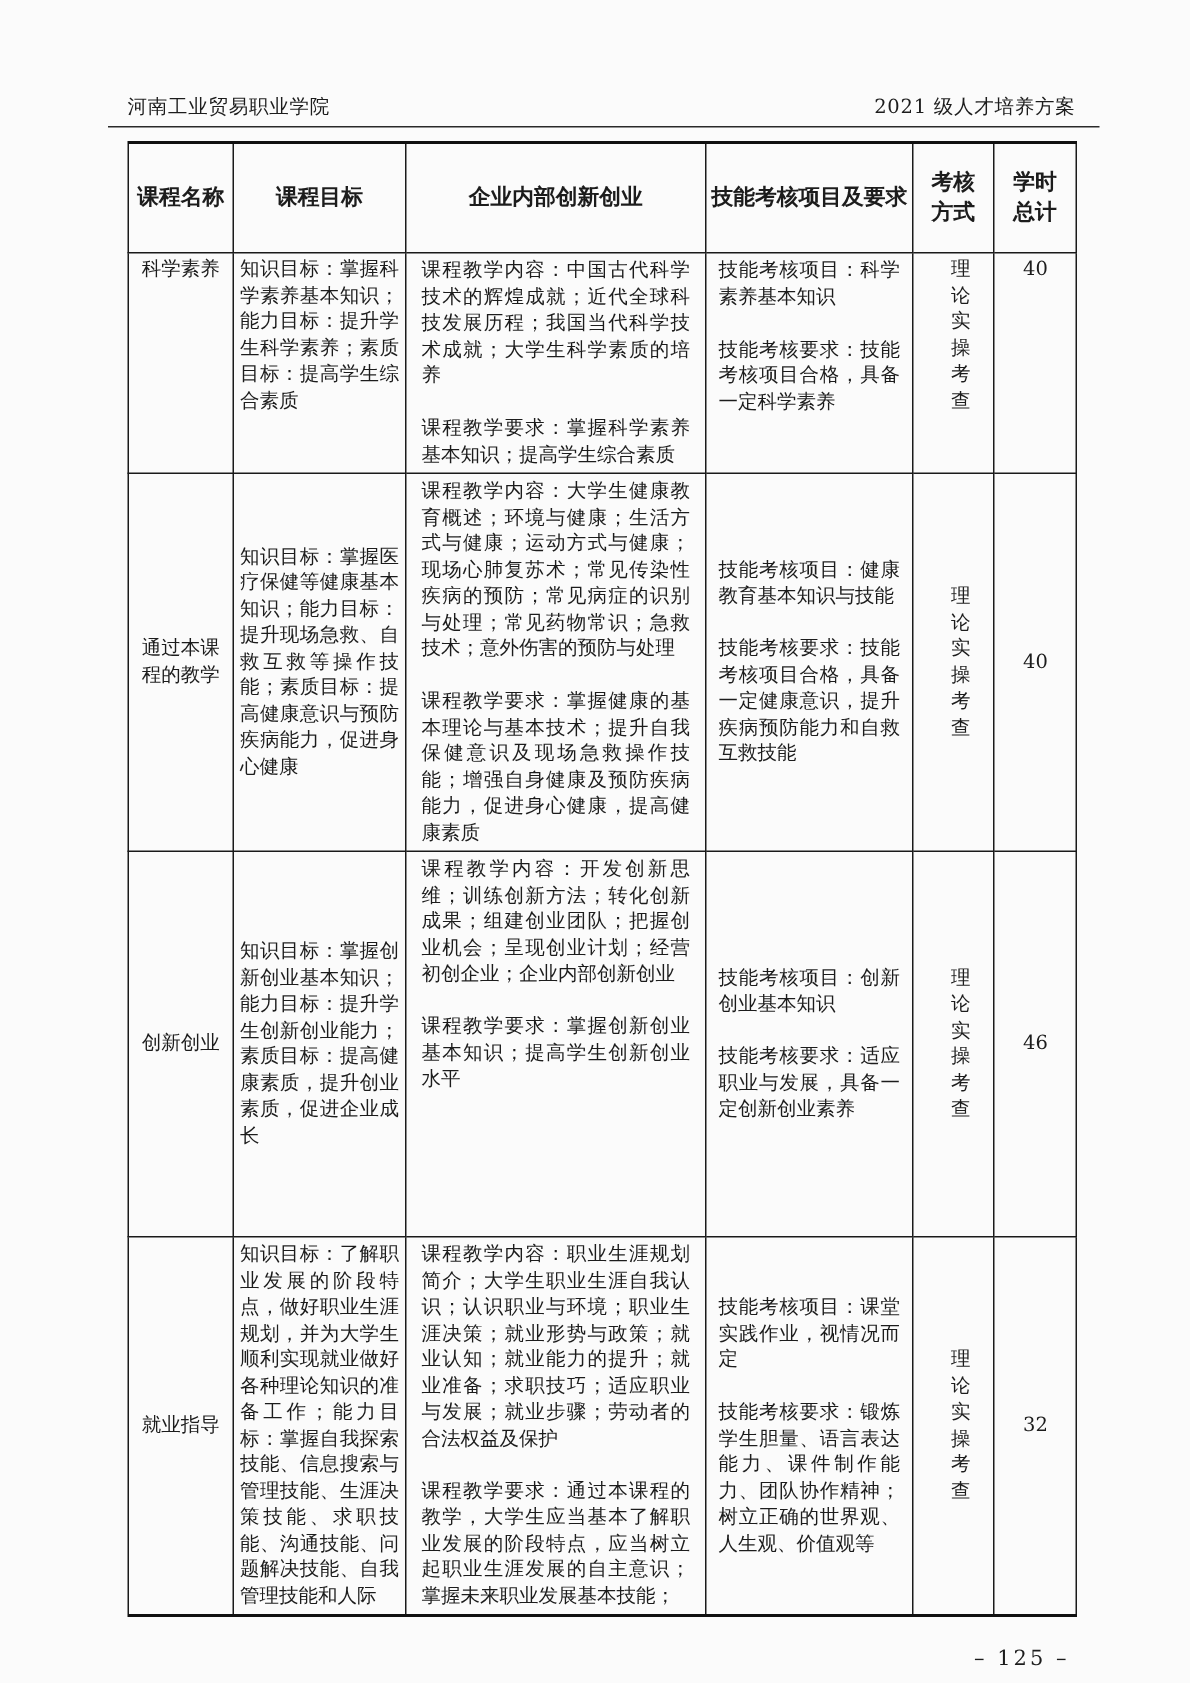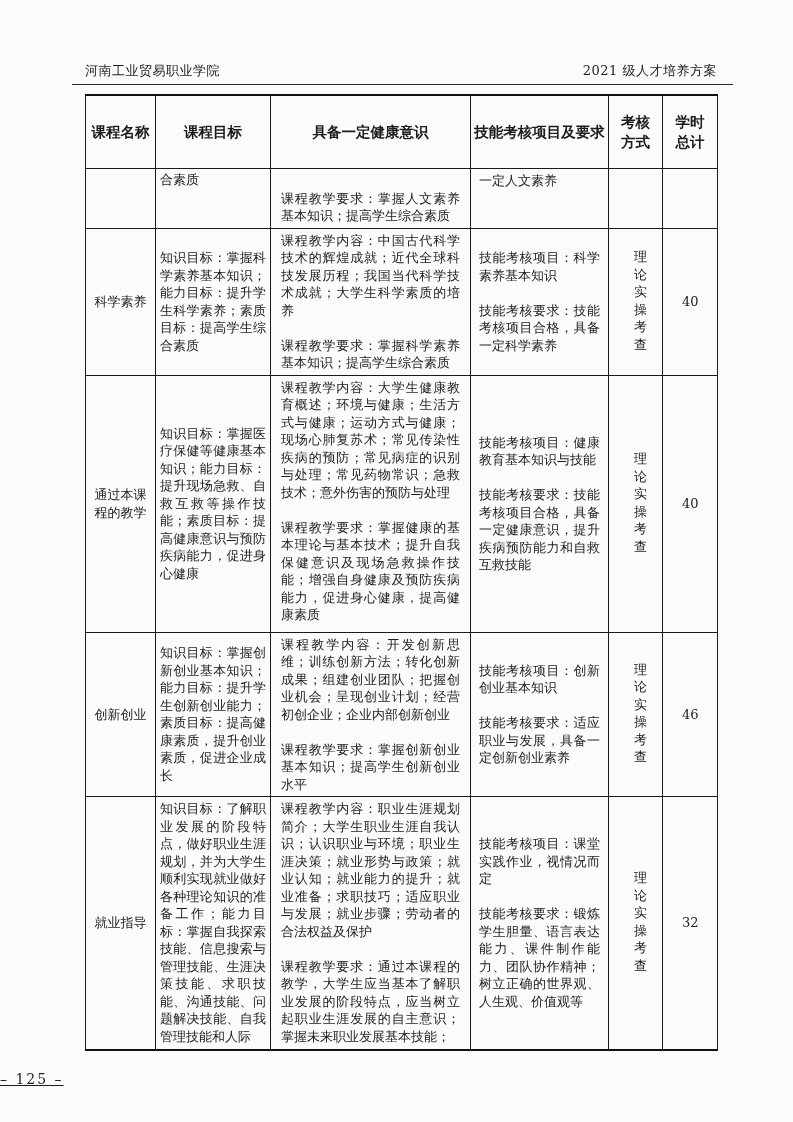--- a/index.html
+++ b/index.html
@@ -83,39 +83,38 @@
   td.c-assess {
     text-align: justify;
     vertical-align: middle;
     padding: 3px 8px;
     white-space: pre-wrap;
   }
   td.c-method {
     text-align: center;
     vertical-align: middle;
     padding: 2px 25px;
-    font-family: Liberation Mono, monospace;
   }
   td.c-hours {
     text-align: center;
     vertical-align: middle;
     padding: 2px 19px;
   }
   tbody tr:nth-child(1) { height: 48px; }
   tbody tr:nth-child(1) td { vertical-align: top; }
   tbody tr:nth-child(2) { height: 142px; }
   tbody tr:nth-child(3) { height: 257px; }
   tbody tr:nth-child(4) { height: 160px; }
   tbody tr:nth-child(5) { height: 253px; }
   .page-footer {
     margin-top: 20px;
     padding-right: 80px;
+    text-align: right;
     font-size: 14px;
     letter-spacing: 2px;
-    text-decoration: underline;
   }
 </style>
 </head>
 <body>
 
 <div class="page">
 
   <div class="page-header">
     <span>河南工业贸易职业学院</span>
     <span>2021 级人才培养方案</span>
@@ -127,37 +126,28 @@
         <col class="c-obj">
         <col class="c-content">
       <col class="c-assess">
         <col class="c-method">
         <col class="c-hours">
     </colgroup>
     <thead>
       <tr id="header-row">
           <th class="c-name">课程名称</th>
           <th class="c-obj">课程目标</th>
-          <th class="c-content">具备一定健康意识</th>
+          <th class="c-content">企业内部创新创业</th>
           <th class="c-assess">技能考核项目及要求</th>
           <th class="c-method">考核方式</th>
           <th class="c-hours">学时总计</th>
         </tr>
     </thead>
     <tbody id="table-body">
         <tr>
-          <td class="c-name"></td>
-          <td class="c-obj">合素质</td>
-          <td class="c-content">
-课程教学要求：掌握人文素养基本知识；提高学生综合素质</td>
-          <td class="c-assess">一定人文素养</td>
-          <td class="c-method"></td>
-          <td class="c-hours"></td>
-        </tr>
-        <tr>
           <td class="c-name">科学素养</td>
           <td class="c-obj">知识目标：掌握科学素养基本知识；能力目标：提升学生科学素养；素质目标：提高学生综合素质</td>
           <td class="c-content">课程教学内容：中国古代科学技术的辉煌成就；近代全球科技发展历程；我国当代科学技术成就；大学生科学素质的培养
 
 课程教学要求：掌握科学素养基本知识；提高学生综合素质</td>
           <td class="c-assess">技能考核项目：科学素养基本知识
 
 技能考核要求：技能考核项目合格，具备一定科学素养</td>
           <td class="c-method">理论实操考查</td>
           <td class="c-hours">40</td>

